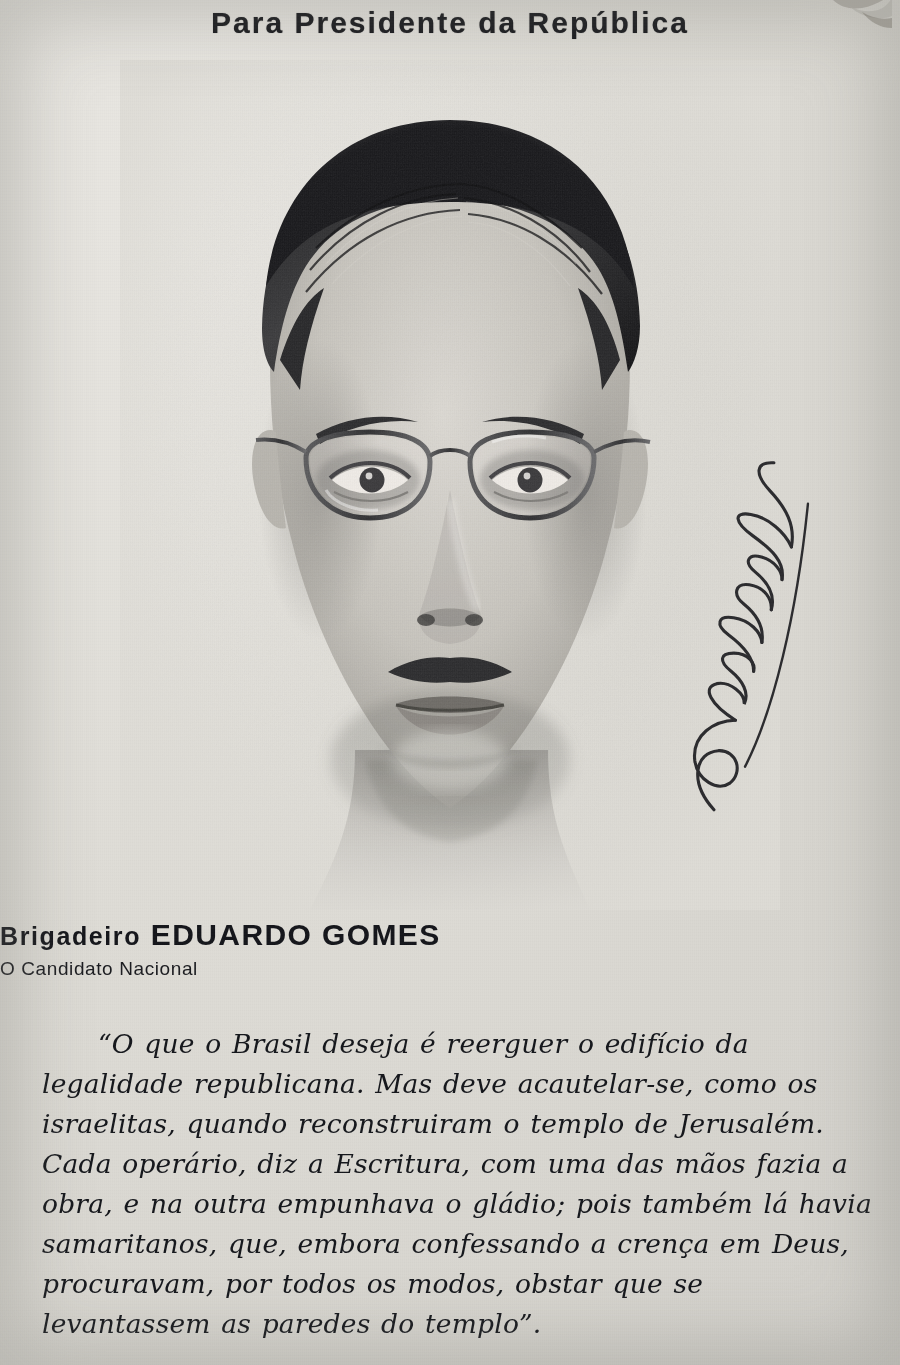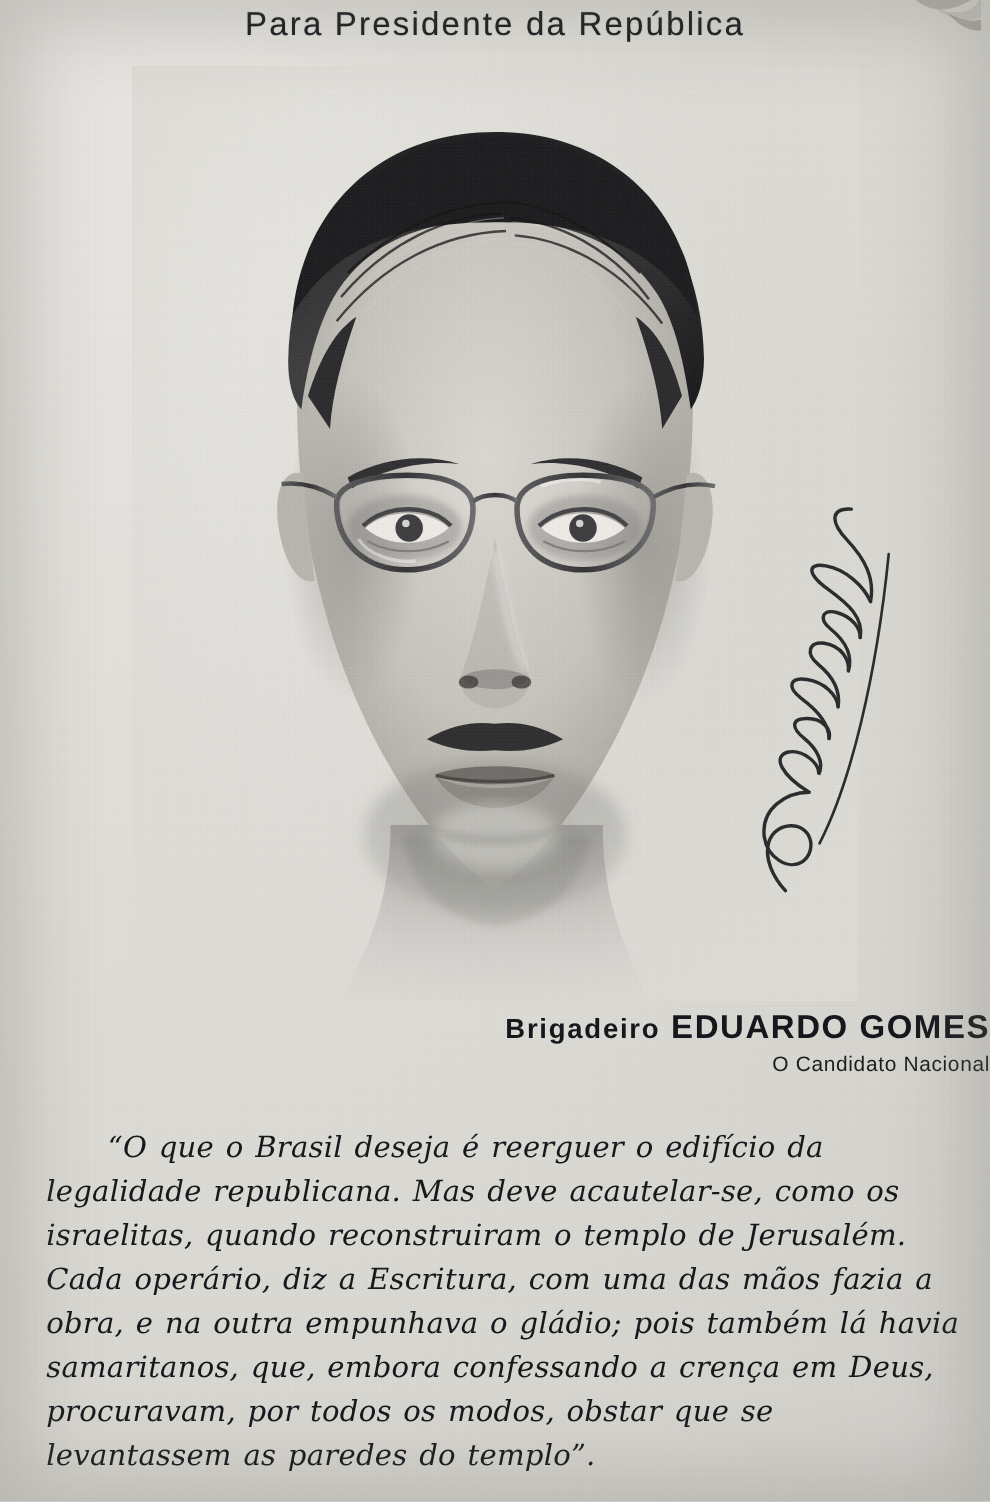--- a/index.html
+++ b/index.html
@@ -52,21 +52,21 @@
   .header {
     position: absolute;
     top: 6px;
     left: 0;
     width: 900px;
     text-align: center;
   }
   .header-title {
     display: inline-block;
     font-family: "Liberation Sans", sans-serif;
-    font-weight: normal;
+    font-weight: bold;
     font-size: 30px;
     letter-spacing: 2.0px;
     color: #15161a;
     text-shadow: 0 0 1px rgba(20,20,20,.45);
   }
 
   
   .portrait-wrap {
     position: absolute;
     top: 60px;
@@ -88,21 +88,21 @@
     height: 600px;
     pointer-events: none;
   }
 
   
   .name-block {
     position: absolute;
     top: 918px;
     left: 0;
     width: 900px;
-    text-align: right;
+    text-align: left;
   }
   .candidate-name {
     font-weight: bold;
     font-size: 30px;
     letter-spacing: 1.4px;
     color: #14151a;
   }
   .candidate-name .rank {
     font-size: 25px;
     letter-spacing: 1.6px;

